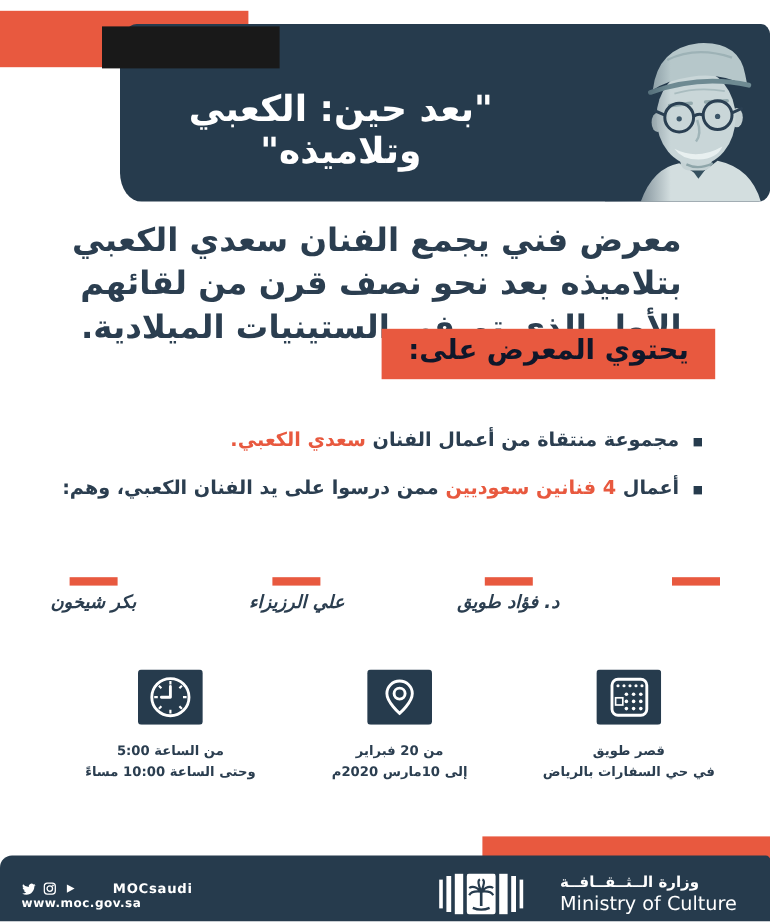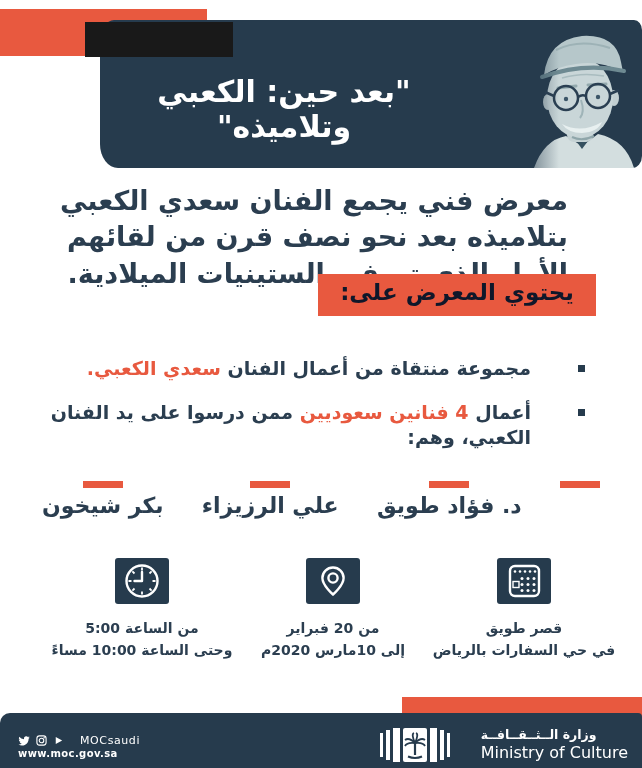--- a/index.html
+++ b/index.html
@@ -18,45 +18,45 @@
   .intro{position:absolute;right:74px;top:183px;width:532px;direction:rtl;
          color:var(--text,#2B3E50);font-size:27px;font-weight:bold;line-height:1.35;}
 
   
   .badge{position:absolute;right:46px;top:274px;background:var(--accent,#E8593F);color:#0f172a;direction:rtl;
          font-size:23px;font-weight:bold;padding:5px 22px 11px;}
 
   
   .bullets{position:absolute;right:57px;top:356px;width:542px;direction:rtl;}
   .bullet{display:flex;align-items:flex-start;margin-bottom:18px;color:var(--text,#2B3E50);
-          font-size:19px;font-weight:bold;line-height:1.35;gap:35px;}
+          font-size:16px;font-weight:bold;line-height:1.35;}
   .bullet .marker{flex:0 0 auto;width:7px;height:7px;background:var(--navy,#263B4D);margin-top:9px;margin-left:12px;}
   .hl{color:var(--accent,#E8593F);}
 
   
   .artists{position:absolute;left:42px;right:42px;top:481px;display:flex;direction:rtl;justify-content:space-between;}
   .artist{display:flex;flex-direction:column;align-items:center;}
   .artist .bar{width:40px;height:7px;background:var(--accent,#E8593F);margin-bottom:5px;}
-  .artist .nm{color:var(--text,#2B3E50);font-size:22px;font-weight:bold;direction:rtl;white-space:nowrap;}
+  .artist .nm{color:var(--text,#2B3E50);font-size:15px;font-weight:bold;direction:rtl;white-space:nowrap;font-style:italic;}
 
   
   .info-col{position:absolute;top:558px;width:192px;display:flex;flex-direction:column;align-items:center;}
   #info-venue{left:428px;} #info-dates{left:237px;} #info-times{left:46px;}
   .info-icon{width:54px;height:46px;margin-bottom:13px;}
-  .info-text{color:var(--text,#2B3E50);font-size:14px;font-weight:bold;text-align:center;direction:rtl;line-height:1.6;}
+  .info-text{color:var(--text,#2B3E50);font-size:11px;font-weight:bold;text-align:center;direction:rtl;line-height:1.6;}
 
   
   .footer-orange{position:absolute;right:0;top:697px;width:240px;height:23px;background:var(--accent,#E8593F);}
   .footer{position:absolute;left:0;top:713px;width:642px;height:55px;background:var(--navy,#263B4D);
           border-radius:10px 4px 0 0;}
   .footer-left{position:absolute;left:18px;top:734px;color:#fff;}
   .social-row{display:flex;align-items:center;gap:6px;}
-  .handle{font-size:11px;font-weight:normal;letter-spacing:.6px;margin-left:10px;}
+  .handle{font-size:11px;font-weight:bold;letter-spacing:.6px;margin-left:24px;}
   .website{font-size:10px;font-weight:bold;letter-spacing:.4px;margin-top:1px;}
-  .footer-right{position:absolute;right:14px;top:727px;display:flex;align-items:center;gap:22px;}
+  .footer-right{position:absolute;right:28px;top:727px;display:flex;align-items:center;gap:22px;}
   .ministry-text{display:flex;flex-direction:column;justify-content:center;}
   .ministry-text .ar{color:#fff;font-size:12.5px;font-weight:bold;direction:rtl;text-align:left;line-height:1.25;}
   .ministry-text .en{color:#fff;font-size:16px;line-height:1.25;}
 </style>
 </head>
 <body>
 
 <div class="orange-top"></div>
 <div class="banner"></div>
 <div class="black-bar"></div>

